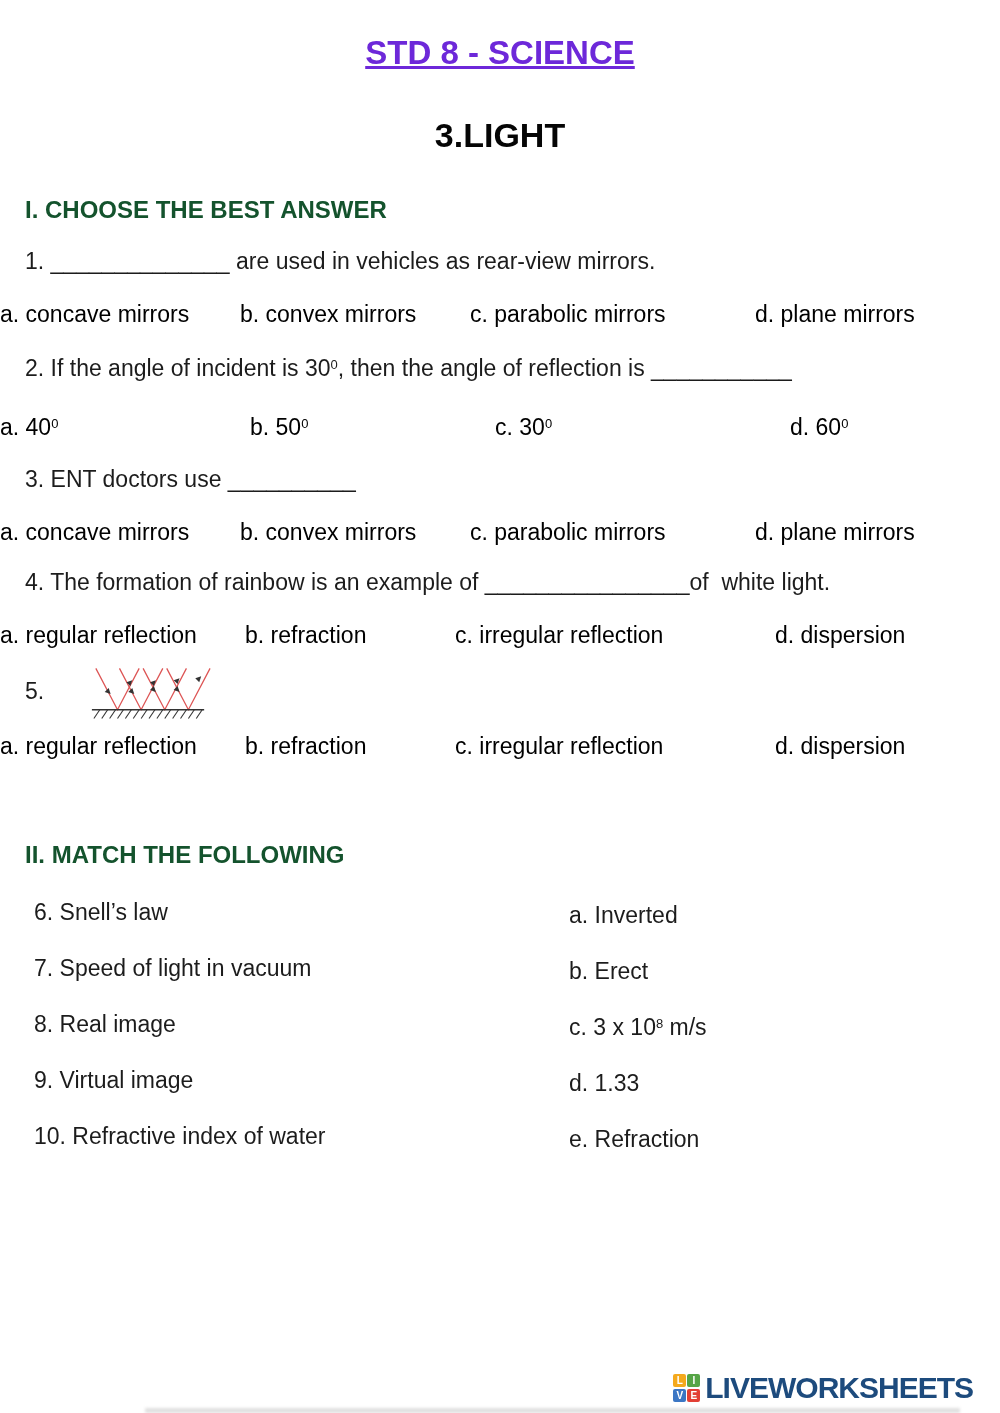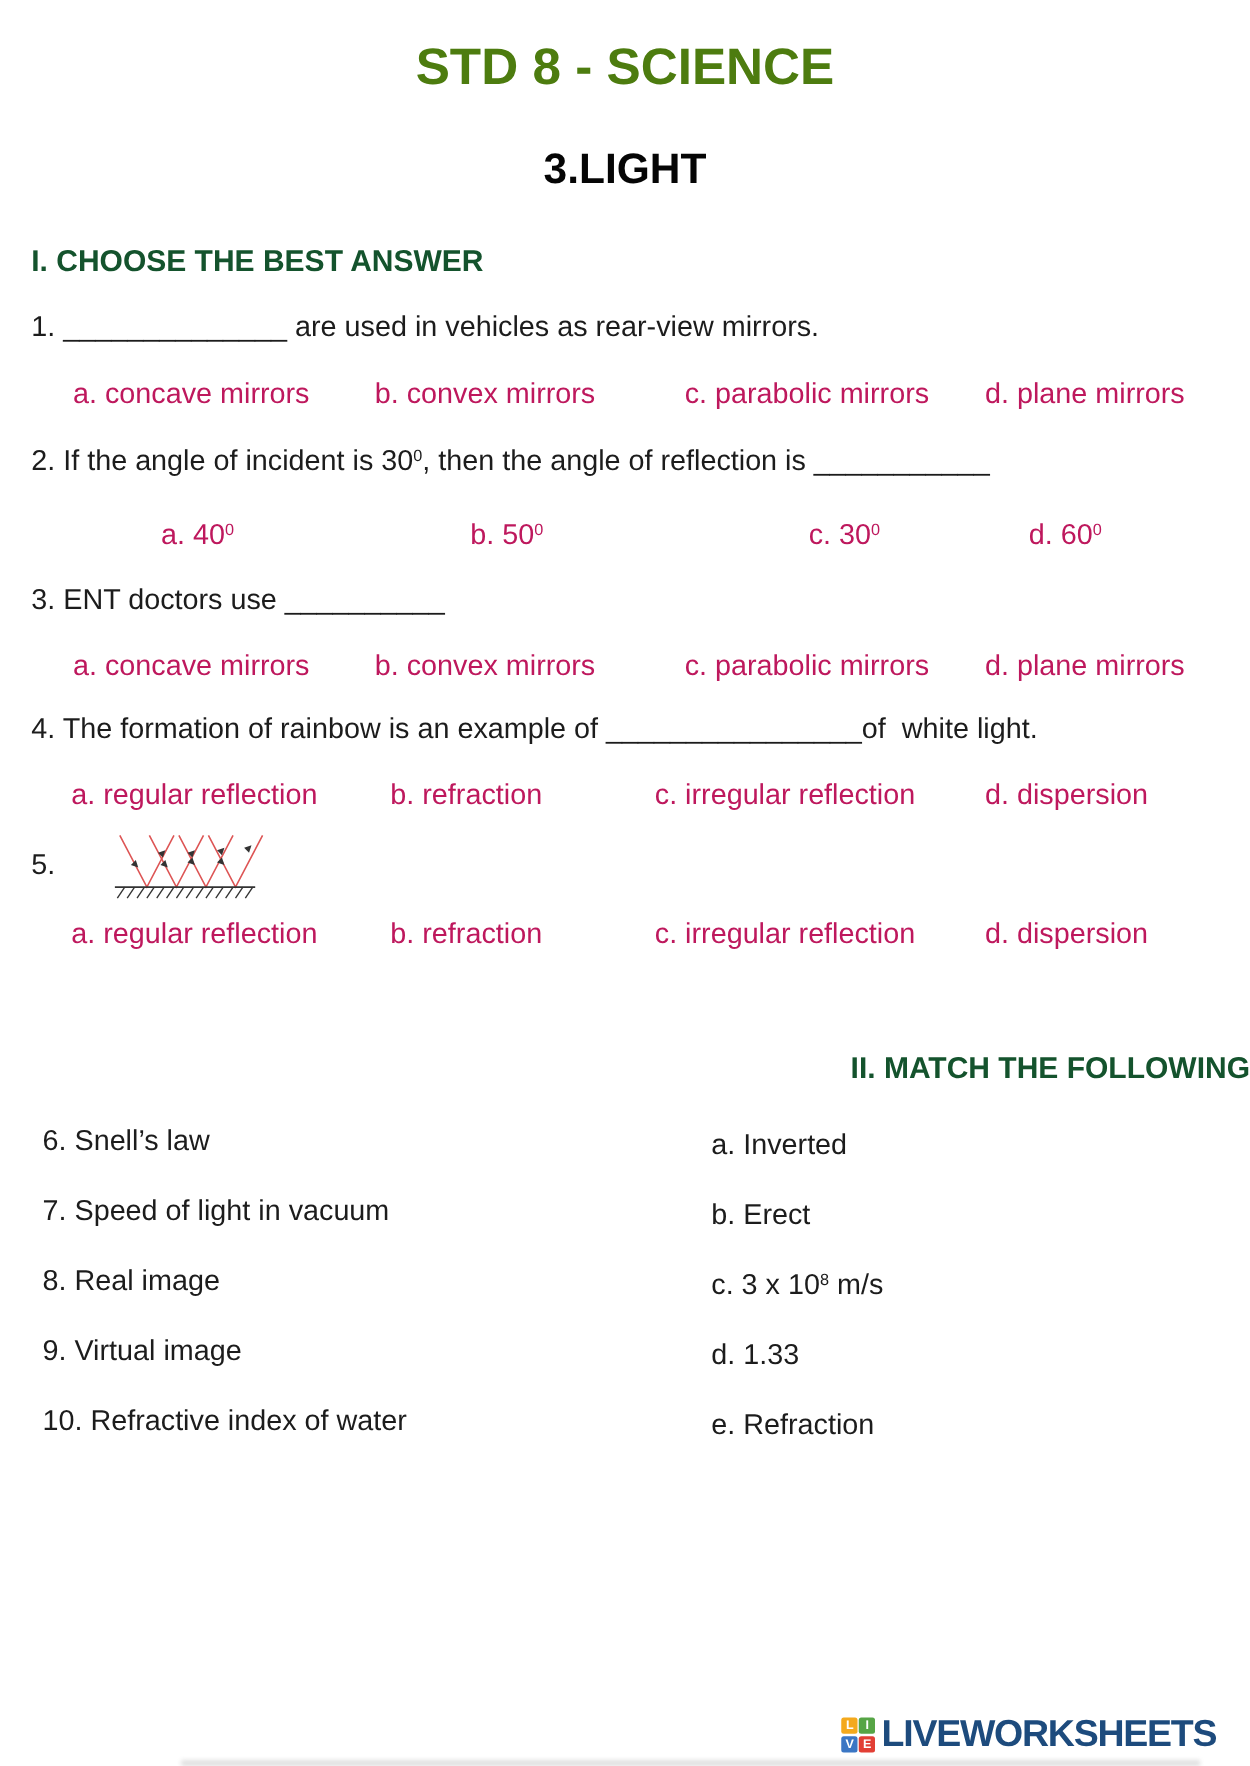--- a/index.html
+++ b/index.html
@@ -7,60 +7,58 @@
     position:relative;
     width:1000px;height:1413px;
     margin:0 auto;
     background:#ffffff;
     overflow:hidden;
     font-family:"Liberation Sans", sans-serif;
     color:#1c1c1c;
   }
   .title{
     margin:30px 0 0;
-    font-size:41px;line-height:46px;
-    font-weight:bold;text-align:center;color:#4d7c0f;
+    font-size:33px;line-height:46px;
+    font-weight:bold;text-align:center;color:#6d28d9;text-decoration:underline;
   }
   .subtitle{
     margin:40px 0 0;
     font-size:34px;line-height:38px;
     font-weight:bold;text-align:center;color:#050505;
   }
   .sec-heading{
     margin:42px 0 0 25px;
     font-size:24px;line-height:28px;
     font-weight:bold;color:#14532d;
   }
-  .sec2-heading{margin:80px 0 0 25px;text-align:right;}
+  .sec2-heading{margin:80px 0 0 25px;}
   .q{
     margin:23px 0 0 25px;
     font-size:23px;line-height:29px;
     color:#1c1c1c;
   }
   .q-text{white-space:pre-wrap;}
   .sup{font-size:13px;vertical-align:7px;}
   .opts{
     display:flex;
-    padding-left:33px;
     margin-top:24px;
     font-size:23px;line-height:29px;
-    color:#be185d;
+    color:#000000;
     white-space:pre-wrap;
-    text-align:center;
   }
   .opt{flex:0 0 auto;}
   .row-mirrors .opt:nth-child(1){width:240px;}
   .row-mirrors .opt:nth-child(2){width:230px;}
   .row-mirrors .opt:nth-child(3){width:285px;}
   .row-deg .opt:nth-child(1){width:250px;}
   .row-deg .opt:nth-child(2){width:245px;}
   .row-deg .opt:nth-child(3){width:295px;}
   .row-refl .opt:nth-child(1){width:245px;}
   .row-refl .opt:nth-child(2){width:190px;}
-  .row-refl .opt:nth-child(3){width:320px;}
+  .row-refl .opt:nth-child(3){width:320px;margin-left:20px;}
   .q5-row{
     display:flex;align-items:center;
     margin:10px 0 0 25px;
     font-size:23px;line-height:29px;
   }
   .q5-num{flex:0 0 auto;}
   .q5-svg{margin-left:42px;flex:0 0 auto;}
   .q5-text{margin-left:32px;white-space:pre-wrap;}
   .opts-tight{margin-top:10px;}
   .match-rows{margin-top:29px;}

